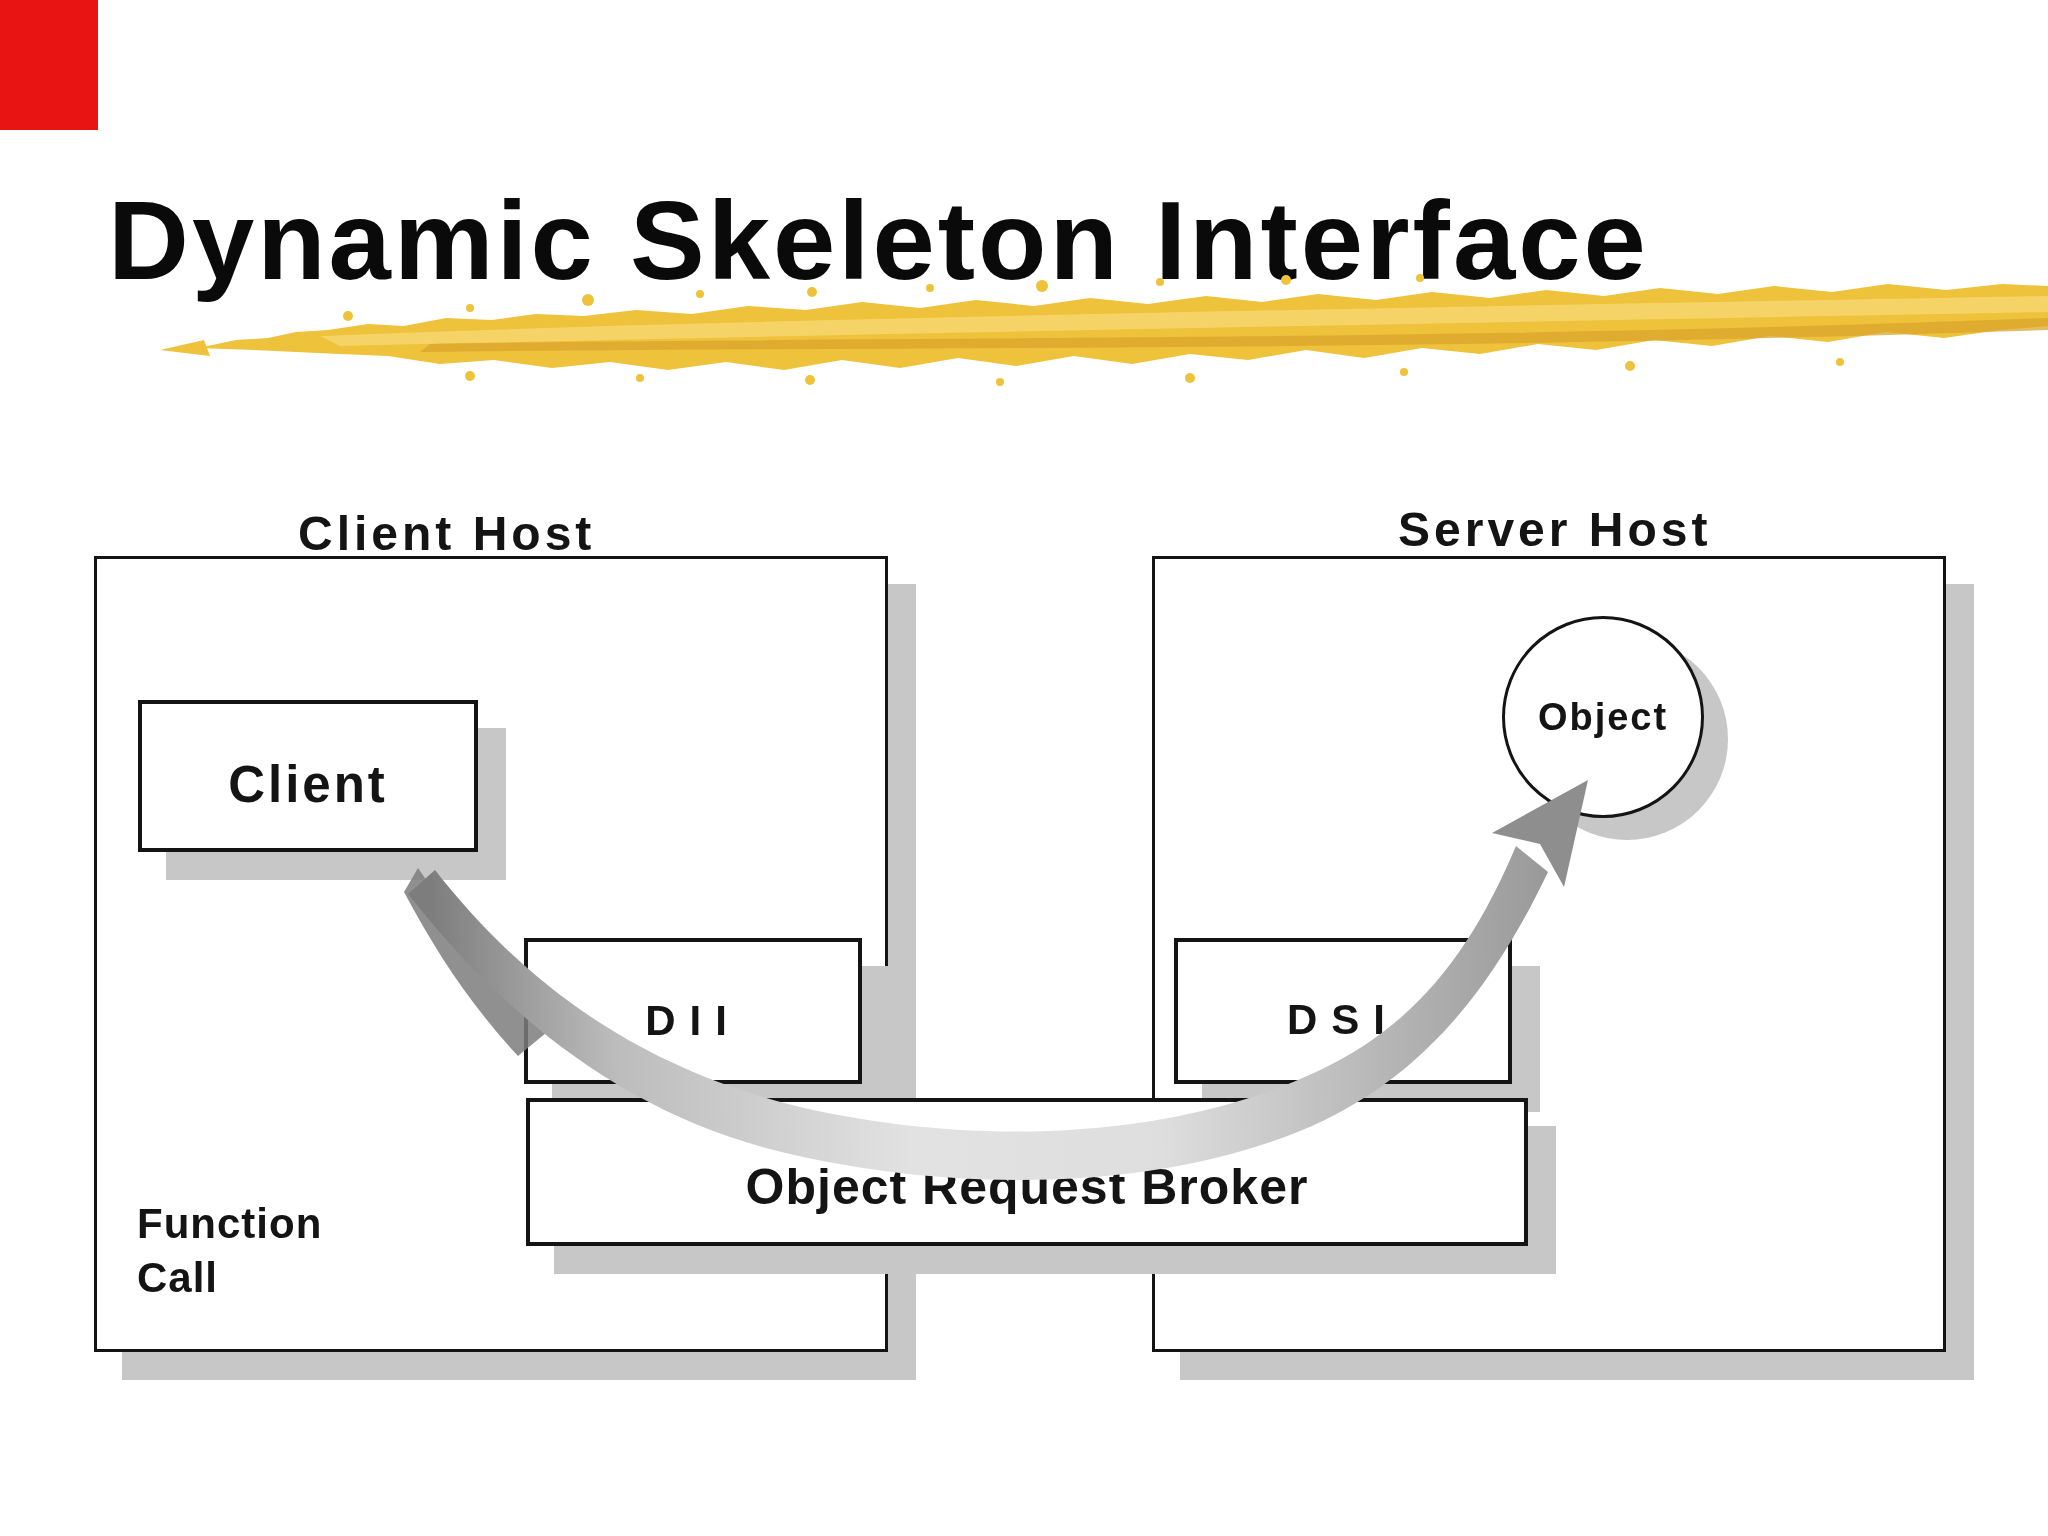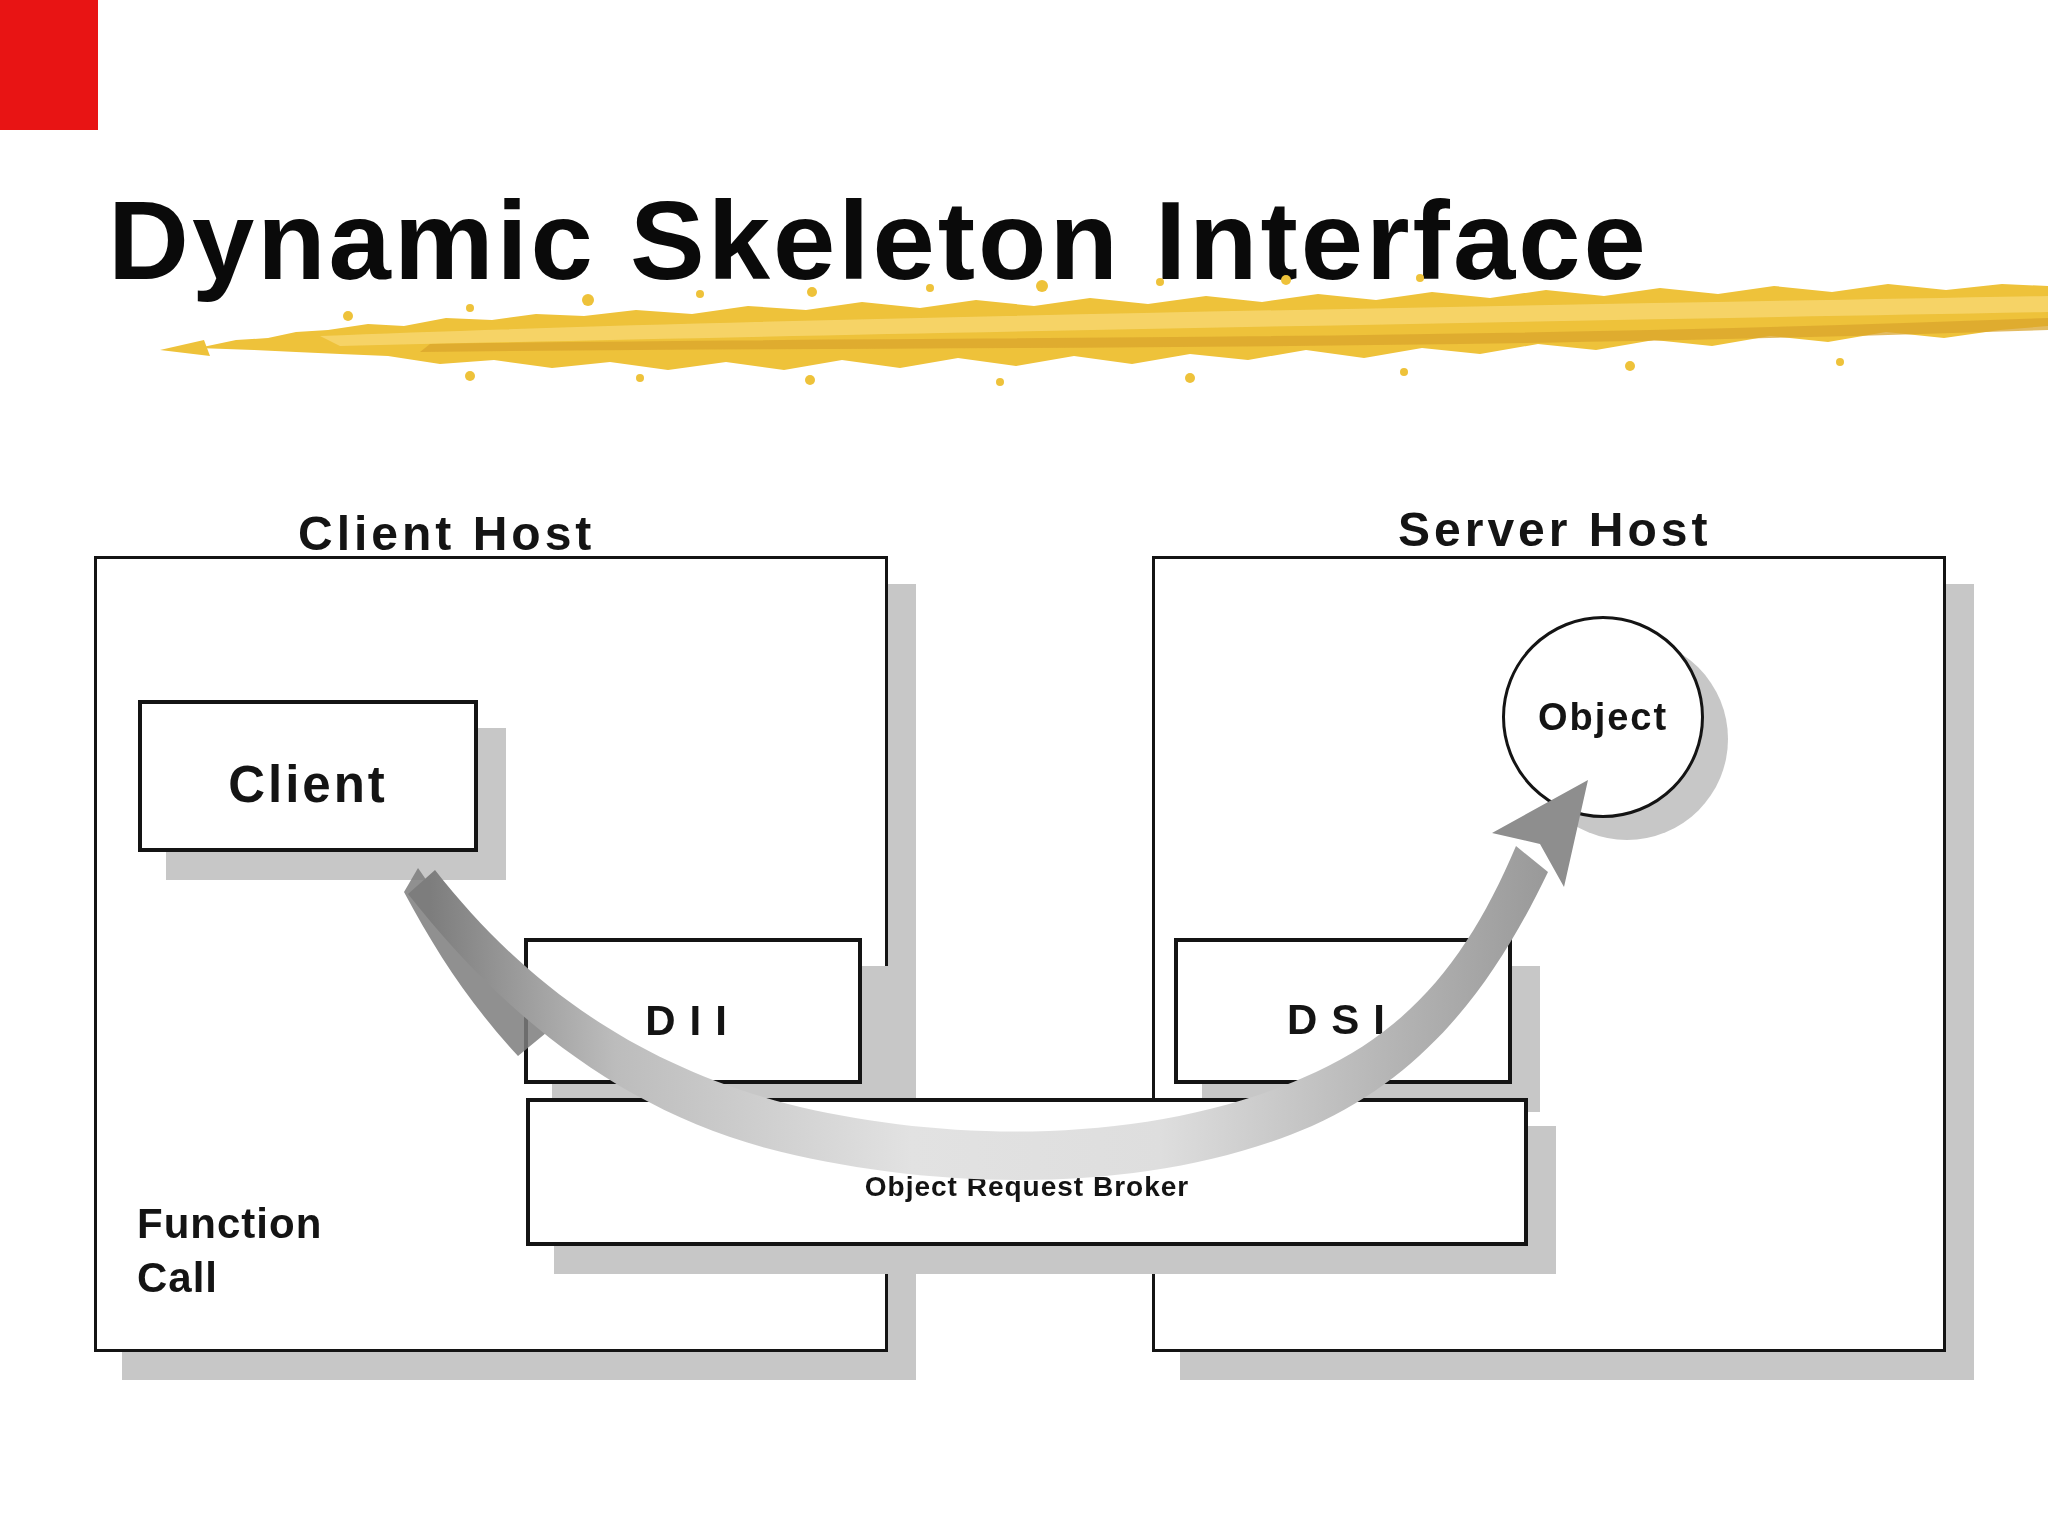--- a/index.html
+++ b/index.html
@@ -61,21 +61,21 @@
 
   .dii-box   {left:524px; top:938px; width:338px; height:146px;
               font-size:42px;letter-spacing:14px;padding-top:20px;}
   .dii-box-sh{left:552px; top:966px; width:338px; height:146px;}
 
   .dsi-box   {left:1174px;top:938px; width:338px; height:146px;
               font-size:42px;letter-spacing:14px;padding-top:17px;}
   .dsi-box-sh{left:1202px;top:966px; width:338px; height:146px;}
 
   .orb-box   {left:526px; top:1098px;width:1002px;height:148px;
-              font-size:28px;letter-spacing:1px;padding-top:30px;}
+              font-size:50px;letter-spacing:1px;padding-top:30px;}
   .orb-box-sh{left:554px; top:1126px;width:1002px;height:148px;}
 
   
   .object-circle{
     left:1502px;top:616px;width:202px;height:202px;
     border:3px solid #141414;border-radius:50%;
     background:#fff;box-sizing:border-box;
     display:flex;align-items:center;justify-content:center;
     font-size:38px;font-weight:700;letter-spacing:2px;color:#141414;
   }

